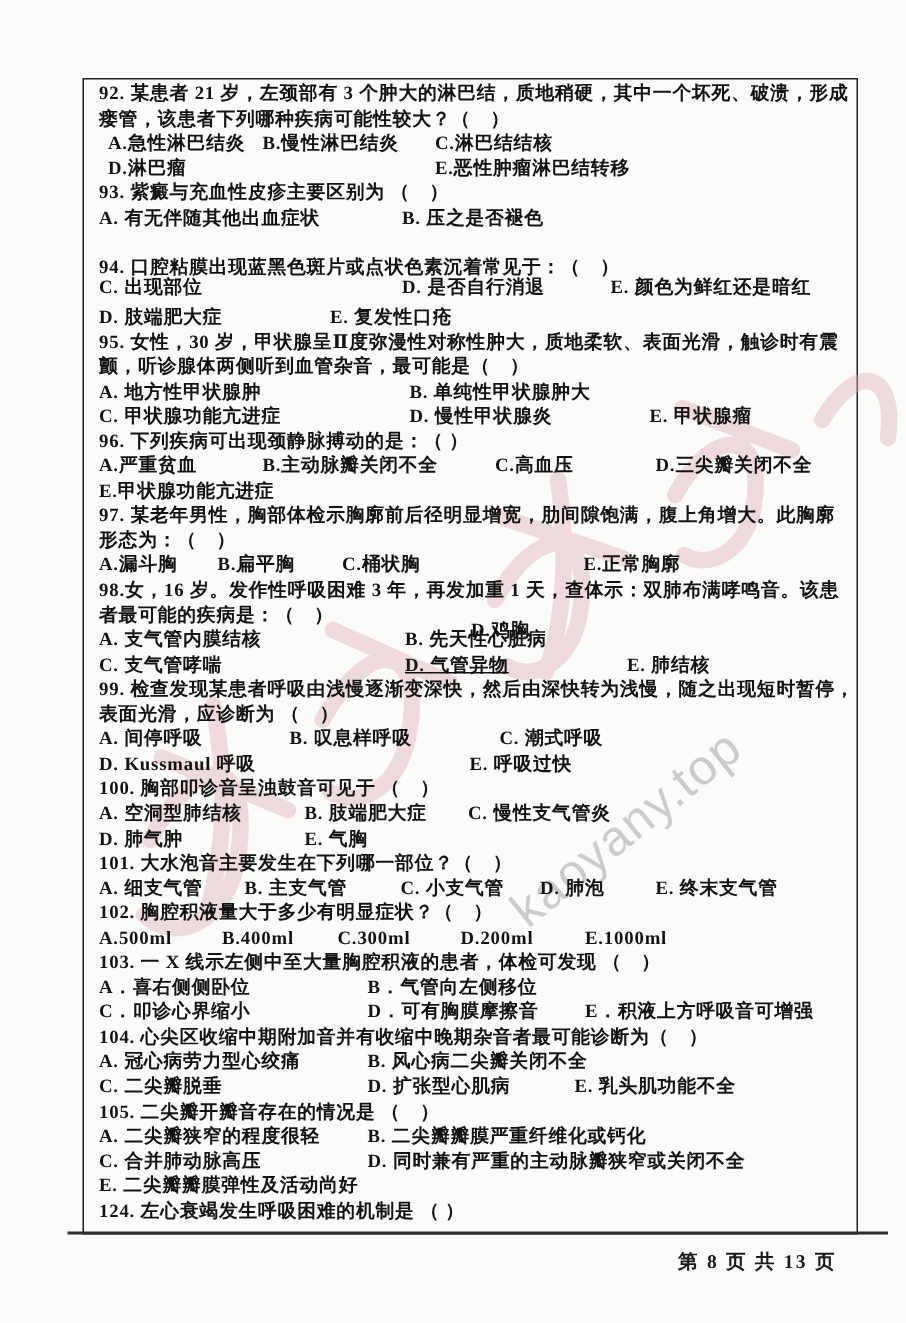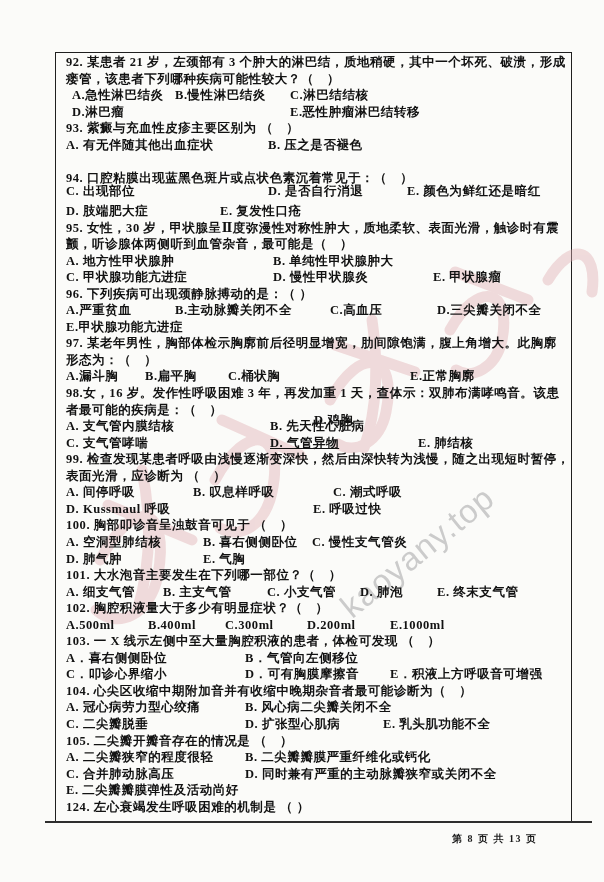--- a/index.html
+++ b/index.html
@@ -19,21 +19,21 @@
   }
   .text-layer{position:absolute;left:0;top:0;width:604px;height:882px;z-index:3;}
   .line{position:absolute;left:0;width:604px;height:16px;}
   .seg{
     position:absolute;top:0;white-space:pre;
     font-size:12.5px;line-height:15px;letter-spacing:0.55px;
     color:#121212;font-weight:600;
   }
   .footer{
     position:absolute;left:452px;top:832px;z-index:3;
-    font-size:10px;letter-spacing:1.5px;color:#1a1a1a;font-weight:600;
+    font-size:13px;letter-spacing:1.5px;color:#1a1a1a;font-weight:600;
     white-space:pre;
   }
   .wm-site{
     position:absolute;left:345px;top:592px;z-index:2;
     transform:rotate(-39deg);transform-origin:left center;
     font-family:"Liberation Sans","DejaVu Sans",sans-serif;
     font-size:33px;letter-spacing:1px;color:#c3c3c3;opacity:.85;
     white-space:pre;
   }
   .wm-calligraphy{position:absolute;left:0;top:0;z-index:1;}
@@ -130,21 +130,21 @@
         <span class="seg" style="left: 66px;">97. 某老年男性，胸部体检示胸廓前后径明显增宽，肋间隙饱满，腹上角增大。此胸廓</span>
       </div>
       <div class="line" style="top: 352.9px;">
         <span class="seg" style="left: 66px;">形态为：（　）</span>
       </div>
       <div class="line" style="top: 369.45px;">
         <span class="seg" style="left: 66px;">A.漏斗胸</span>
         <span class="seg" style="left: 145px;">B.扁平胸</span>
         <span class="seg" style="left: 228px;">C.桶状胸</span>
         <span class="seg" style="left: 314px; margin-top: 44px;">D.鸡胸</span>
-        <span class="seg" style="left: 410px;">E.正常胸廓</span>
+        <span class="seg" style="left: 389px;">E.正常胸廓</span>
       </div>
       <div class="line" style="top: 386px;">
         <span class="seg" style="left: 66px;">98.女，16 岁。发作性呼吸困难 3 年，再发加重 1 天，查体示：双肺布满哮鸣音。该患</span>
       </div>
       <div class="line" style="top: 402.55px;">
         <span class="seg" style="left: 66px;">者最可能的疾病是：（　）</span>
       </div>
       <div class="line" style="top: 419.1px;">
         <span class="seg" style="left: 66px;">A. 支气管内膜结核</span>
         <span class="seg" style="left: 270px;">B. 先天性心脏病</span>
@@ -167,21 +167,21 @@
       </div>
       <div class="line" style="top: 501.85px;">
         <span class="seg" style="left: 66px;">D. Kussmaul 呼吸</span>
         <span class="seg" style="left: 313px; text-align: center;">E. 呼吸过快</span>
       </div>
       <div class="line" style="top: 518.4px;">
         <span class="seg" style="left: 66px;">100. 胸部叩诊音呈浊鼓音可见于 （　）</span>
       </div>
       <div class="line" style="top: 534.95px;">
         <span class="seg" style="left: 66px;">A. 空洞型肺结核</span>
-        <span class="seg" style="left: 203px;">B. 喜右侧侧卧位</span>
+        <span class="seg" style="left: 203px;">B. 肢端肥大症</span>
         <span class="seg" style="left: 312px;">C. 慢性支气管炎</span>
       </div>
       <div class="line" style="top: 551.5px;">
         <span class="seg" style="left: 66px;">D. 肺气肿</span>
         <span class="seg" style="left: 203px;">E. 气胸</span>
       </div>
       <div class="line" style="top: 568.05px;">
         <span class="seg" style="left: 66px;">101. 大水泡音主要发生在下列哪一部位？（　）</span>
       </div>
       <div class="line" style="top: 584.6px;">

